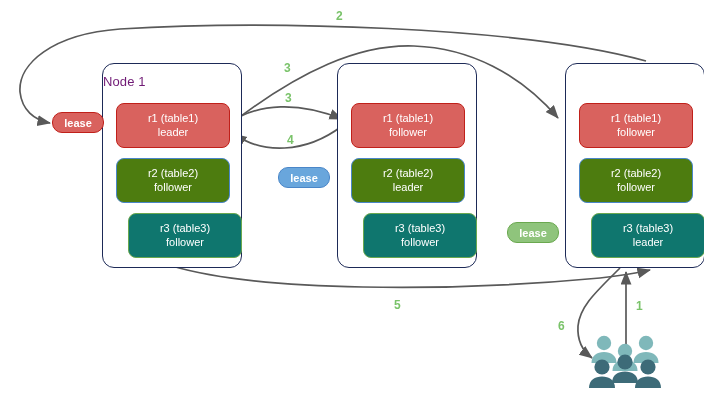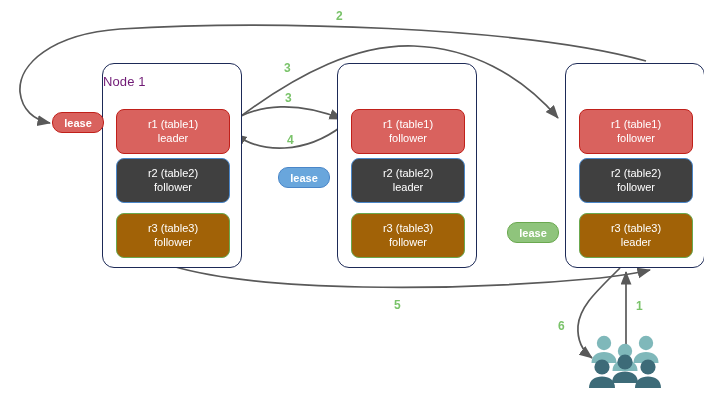--- a/index.html
+++ b/index.html
@@ -53,23 +53,23 @@
     display: flex;
     flex-direction: column;
     align-items: center;
     justify-content: center;
     color: #ffffff;
     font-size: 11px;
     line-height: 13.5px;
     text-align: center;
   }
   .range-r1 { background: #d9625e; border: 1.6px solid #c0201a; }
-  .range-r2 { background: #404040; border: 1.6px solid #4a86c8; }
-  .range-r3 { background: #a16207; border: 1.6px solid #6aa84f; }
-  .range-slot1 { top: 45px; }
+  .range-r2 { background: #4d7c0f; border: 1.6px solid #4a86c8; }
+  .range-r3 { background: #0f766e; border: 1.6px solid #6aa84f; margin-left: 12px; }
+  .range-slot1 { top: 39px; }
   .range-slot2 { top: 94px; }
   .range-slot3 { top: 149px; }
 
   .lease-chip {
     position: absolute;
     box-sizing: border-box;
     border-radius: 10px;
     color: #ffffff;
     font-size: 11px;
     display: flex;

